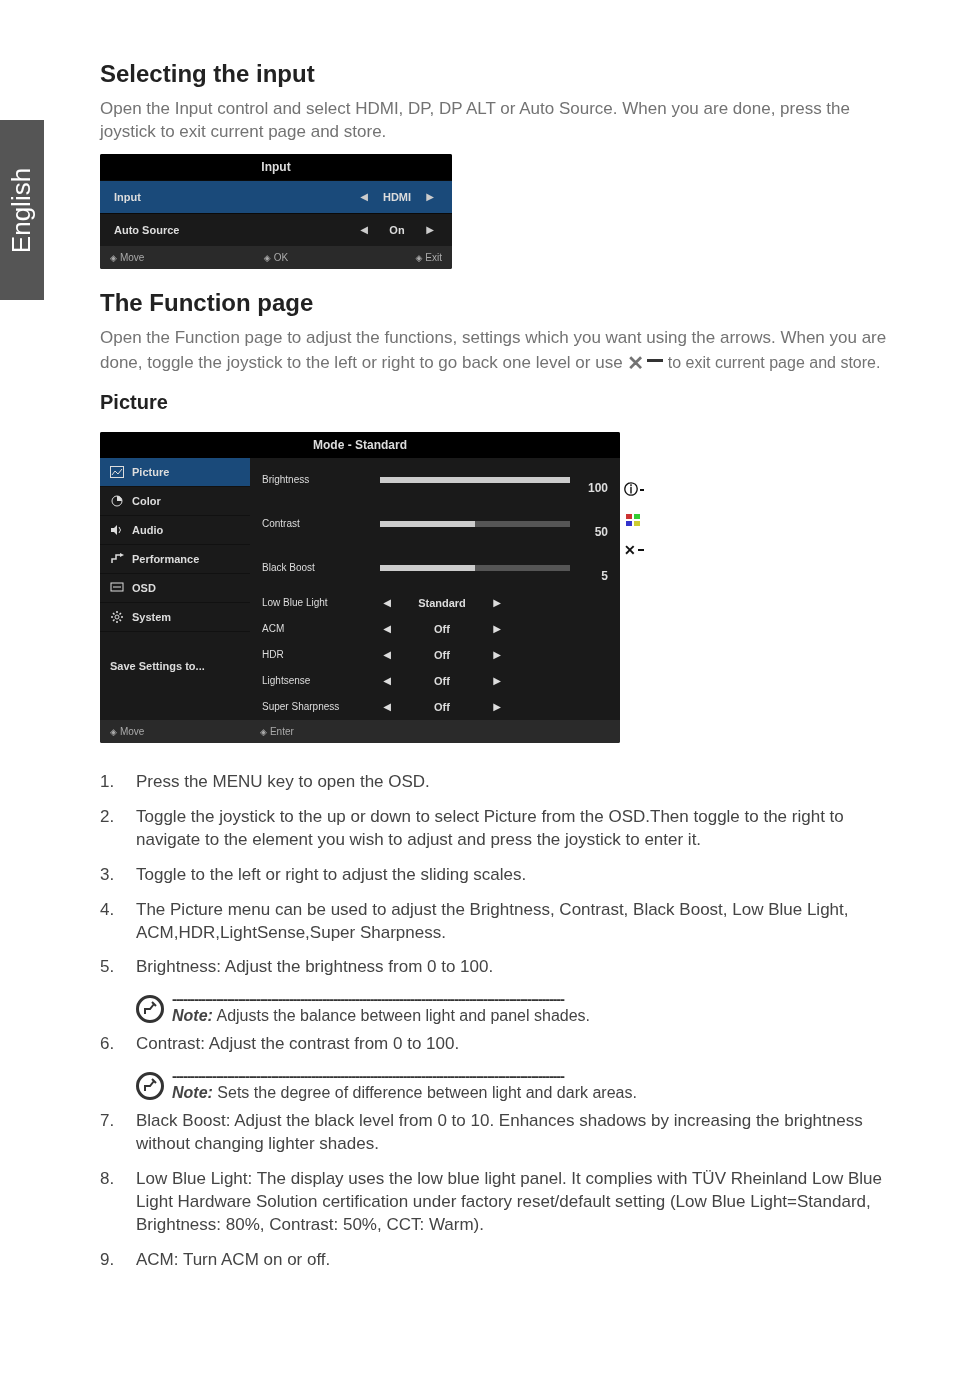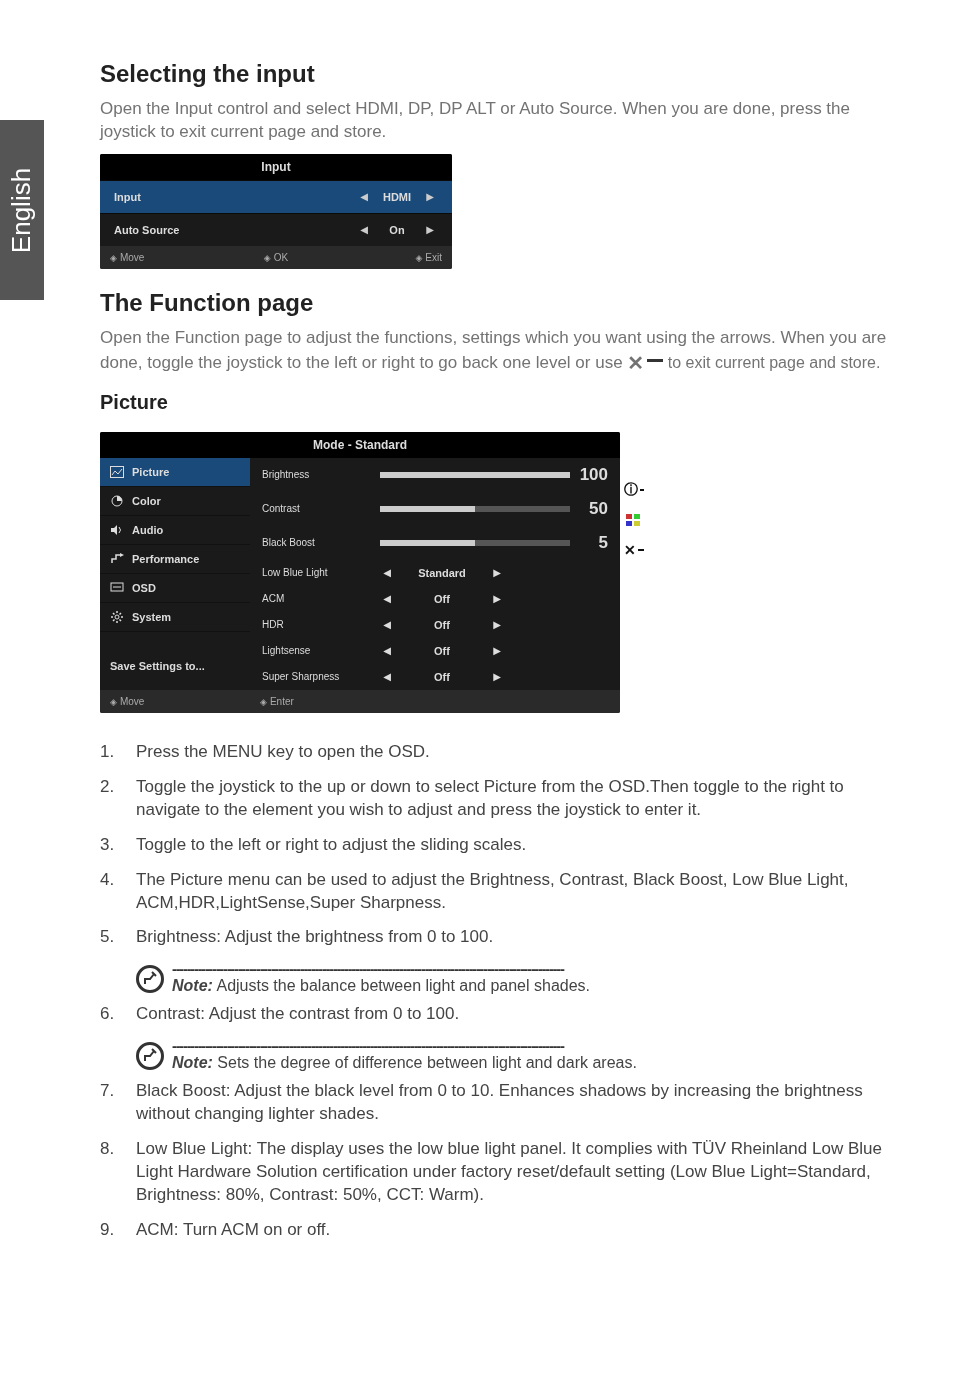--- a/index.html
+++ b/index.html
@@ -27,21 +27,21 @@
   .osd-picture .osd-body { display: flex; }
   .osd-picture .menu-col { width: 150px; background: #1a1a1a; }
   .osd-picture .menu-item { display: flex; align-items: center; gap: 8px; padding: 8px 10px; font-weight: bold; border-bottom: 1px solid #111; }
   .osd-picture .menu-item.selected { background: #1a4a7a; }
   .osd-picture .menu-item .mi-icon { width: 14px; height: 12px; display: inline-flex; align-items: center; justify-content: center; color: #ddd; }
   .osd-picture .settings-col { flex: 1; background: #1a1a1a; }
   .osd-picture .set-row { display: flex; align-items: center; padding: 7px 12px; gap: 8px; }
   .osd-picture .set-row .s-label { width: 110px; font-weight: normal; font-size: 10px; }
   .osd-picture .set-row .bar { flex: 1; height: 6px; background: #555; position: relative; }
   .osd-picture .set-row .bar .fill { position: absolute; left: 0; top: 0; bottom: 0; background: #ccc; }
-  .osd-picture .set-row .num { width: 30px; text-align: right; font-weight: bold; font-size: 17px; }
+  .osd-picture .set-row .num { width: 30px; text-align: right; font-weight: bold; font-size: 12px; margin-top: 16px; }
   .osd-picture .set-row .s-arrow { width: 14px; text-align: center; font-size: 10px; }
   .osd-picture .set-row .s-val { flex: 0 0 80px; text-align: center; font-weight: bold; font-size: 11px; }
   .osd-picture .save-row { padding: 10px 10px; font-weight: bold; border-top: 1px solid #333; display: flex; }
   .osd-picture .footer2 { display: flex; background: #2a2a2a; padding: 6px 10px; font-size: 10px; color: #aaa; }
   .osd-picture .footer2 .f1 { flex: 0 0 150px; }
   .side-icons { display: flex; flex-direction: column; gap: 14px; padding-top: 60px; }
   .side-icons .sic { width: 20px; height: 16px; color: #111; font-size: 14px; font-weight: bold; display: flex; align-items: center; justify-content: center; }
   ol.steps { list-style: none; counter-reset: step; margin-top: 8px; }
   ol.steps > li { display: flex; font-size: 17px; color: #444; line-height: 1.35; margin-bottom: 12px; }
   ol.steps > li .num { width: 36px; flex-shrink: 0; }

